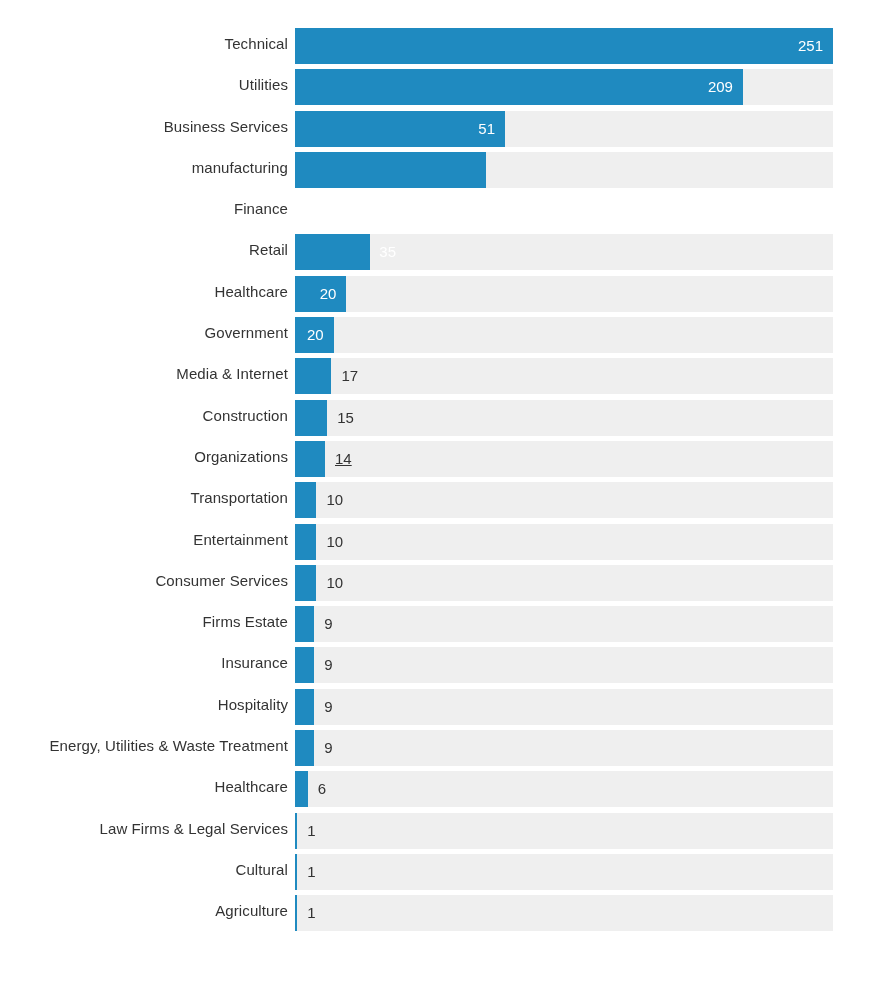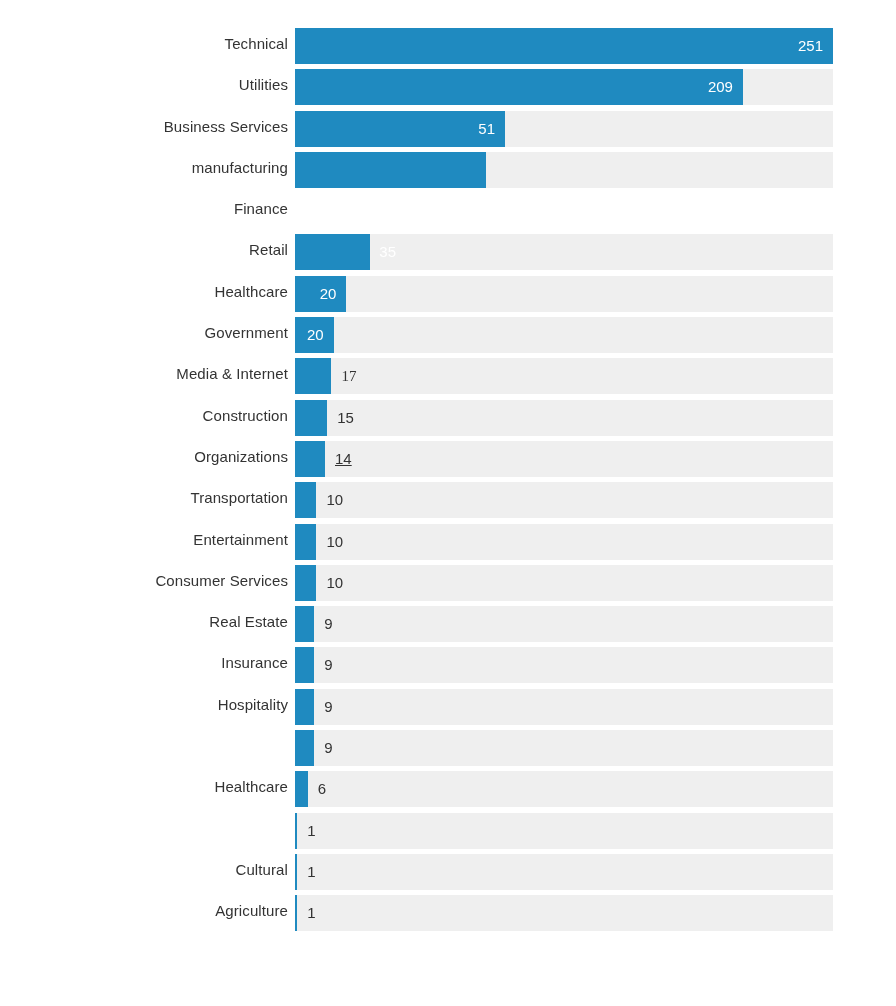--- a/index.html
+++ b/index.html
@@ -137,21 +137,21 @@
         <div class="row-label">Government</div>
         <div class="track">
           <div class="bar" style="width: 38.5817px; background: rgb(31, 138, 192);"></div>
           <div class="value inside" style="left: 0px; width: 28.5817px;">20</div>
         </div>
       </div>
       <div class="row">
         <div class="row-label">Media &amp; Internet</div>
         <div class="track">
           <div class="bar" style="width: 36.4382px; background: rgb(31, 138, 192);"></div>
-          <div class="value outside" style="left: 46.4382px; font-family: Liberation Serif, serif;">17</div>
+          <div class="value outside" style="left: 46.4382px;">17</div>
         </div>
       </div>
       <div class="row">
         <div class="row-label">Construction</div>
         <div class="track">
           <div class="bar" style="width: 32.1514px; background: rgb(31, 138, 192);"></div>
           <div class="value outside" style="left: 42.1514px;">15</div>
         </div>
       </div>
       <div class="row">
@@ -176,54 +176,56 @@
         </div>
       </div>
       <div class="row">
         <div class="row-label">Consumer Services</div>
         <div class="track">
           <div class="bar" style="width: 21.4343px; background: rgb(31, 138, 192);"></div>
           <div class="value outside" style="left: 31.4343px;">10</div>
         </div>
       </div>
       <div class="row">
-        <div class="row-label">Real Estate</div>
+        <div class="row-label">Firms Estate</div>
         <div class="track">
           <div class="bar" style="width: 19.2908px; background: rgb(31, 138, 192);"></div>
           <div class="value outside" style="left: 29.2908px;">9</div>
         </div>
       </div>
       <div class="row">
         <div class="row-label">Insurance</div>
         <div class="track">
           <div class="bar" style="width: 19.2908px; background: rgb(31, 138, 192);"></div>
           <div class="value outside" style="left: 29.2908px;">9</div>
         </div>
       </div>
       <div class="row">
         <div class="row-label">Hospitality</div>
         <div class="track">
           <div class="bar" style="width: 19.2908px; background: rgb(31, 138, 192);"></div>
           <div class="value outside" style="left: 29.2908px;">9</div>
         </div>
       </div>
       <div class="row">
+        <div class="row-label">Energy, Utilities &amp; Waste Treatment</div>
         <div class="track">
           <div class="bar" style="width: 19.2908px; background: rgb(31, 138, 192);"></div>
           <div class="value outside" style="left: 29.2908px;">9</div>
         </div>
       </div>
       <div class="row">
         <div class="row-label">Healthcare</div>
         <div class="track">
           <div class="bar" style="width: 12.8606px; background: rgb(31, 138, 192);"></div>
           <div class="value outside" style="left: 22.8606px;">6</div>
         </div>
       </div>
       <div class="row">
+        <div class="row-label">Law Firms &amp; Legal Services</div>
         <div class="track">
           <div class="bar" style="width: 2.14343px; background: rgb(31, 138, 192);"></div>
           <div class="value outside" style="left: 12.1434px;">1</div>
         </div>
       </div>
       <div class="row">
         <div class="row-label">Cultural</div>
         <div class="track">
           <div class="bar" style="width: 2.14343px; background: rgb(31, 138, 192);"></div>
           <div class="value outside" style="left: 12.1434px;">1</div>

